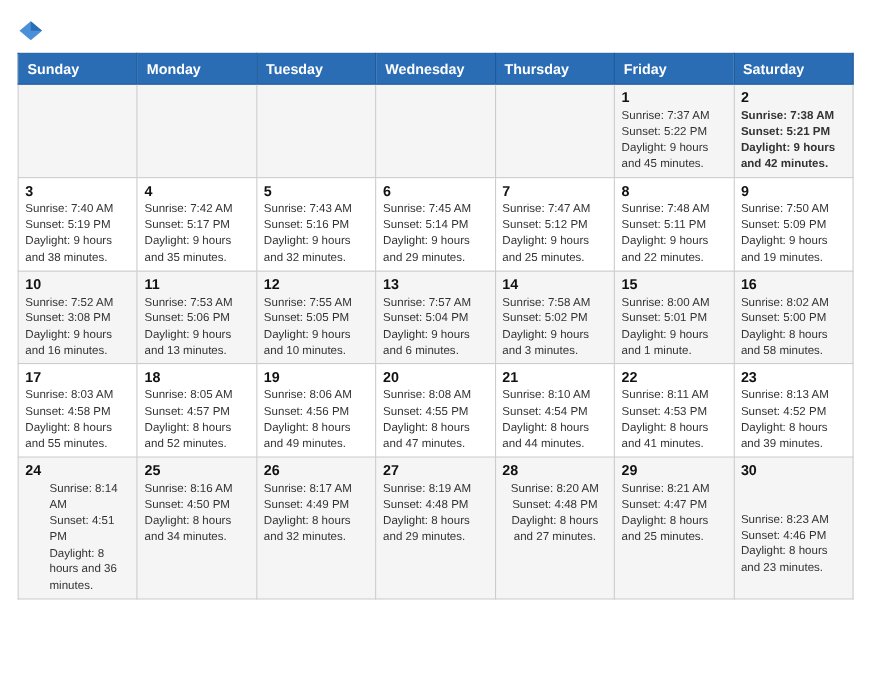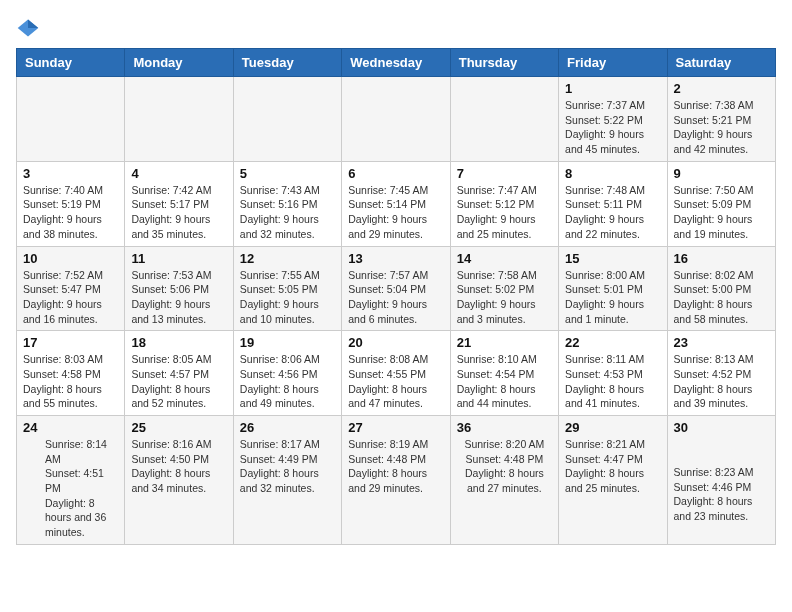--- a/index.html
+++ b/index.html
@@ -130,21 +130,21 @@
         <td class="empty-cell"></td>
         <td class="empty-cell"></td>
         <td>
           <div class="day-number">1</div>
           <div class="day-info" style="white-space: pre-line;">Sunrise: 7:37 AM
 Sunset: 5:22 PM
 Daylight: 9 hours and 45 minutes.</div>
         </td>
         <td>
           <div class="day-number">2</div>
-          <div class="day-info" style="white-space: pre-line;">Sunrise: 7:38 AM
+          <div class="day-info" style="white-space: pre-line; font-weight: bold;">Sunrise: 7:38 AM
 Sunset: 5:21 PM
 Daylight: 9 hours and 42 minutes.</div>
         </td>
       </tr>
       <tr>
         <td>
           <div class="day-number">3</div>
           <div class="day-info" style="white-space: pre-line;">Sunrise: 7:40 AM
 Sunset: 5:19 PM
 Daylight: 9 hours and 38 minutes.</div>
@@ -183,21 +183,21 @@
           <div class="day-number">9</div>
           <div class="day-info" style="white-space: pre-line;">Sunrise: 7:50 AM
 Sunset: 5:09 PM
 Daylight: 9 hours and 19 minutes.</div>
         </td>
       </tr>
       <tr>
         <td>
           <div class="day-number">10</div>
           <div class="day-info" style="white-space: pre-line;">Sunrise: 7:52 AM
-Sunset: 5:47 PM
+Sunset: 3:08 PM
 Daylight: 9 hours and 16 minutes.</div>
         </td>
         <td>
           <div class="day-number">11</div>
           <div class="day-info" style="white-space: pre-line;">Sunrise: 7:53 AM
 Sunset: 5:06 PM
 Daylight: 9 hours and 13 minutes.</div>
         </td>
         <td>
           <div class="day-number">12</div>
@@ -293,21 +293,21 @@
 Sunset: 4:49 PM
 Daylight: 8 hours and 32 minutes.</div>
         </td>
         <td>
           <div class="day-number">27</div>
           <div class="day-info" style="white-space: pre-line;">Sunrise: 8:19 AM
 Sunset: 4:48 PM
 Daylight: 8 hours and 29 minutes.</div>
         </td>
         <td>
-          <div class="day-number">36</div>
+          <div class="day-number">28</div>
           <div class="day-info" style="white-space: pre-line; text-align: center;">Sunrise: 8:20 AM
 Sunset: 4:48 PM
 Daylight: 8 hours and 27 minutes.</div>
         </td>
         <td>
           <div class="day-number">29</div>
           <div class="day-info" style="white-space: pre-line;">Sunrise: 8:21 AM
 Sunset: 4:47 PM
 Daylight: 8 hours and 25 minutes.</div>
         </td>

